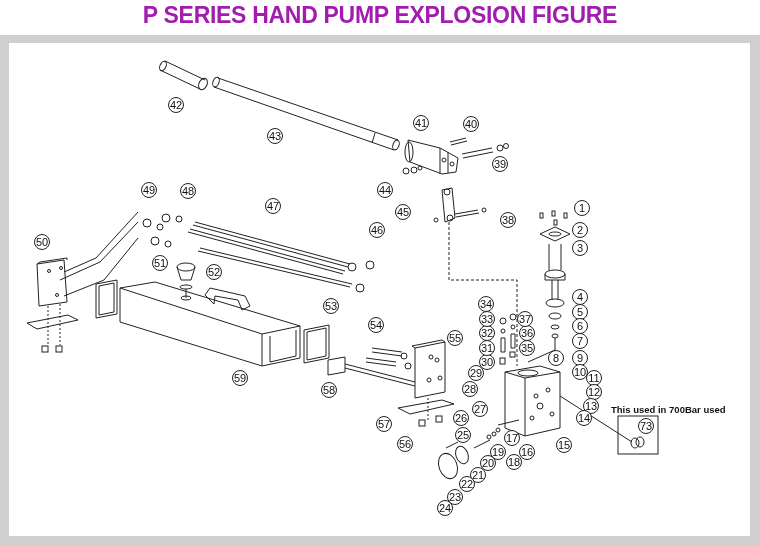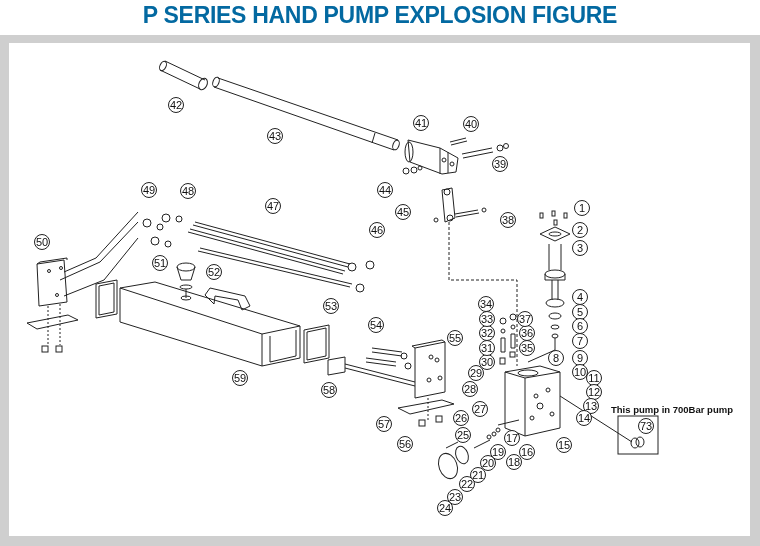--- a/index.html
+++ b/index.html
@@ -1,17 +1,17 @@
 <!DOCTYPE html>
 <html><head>
 <meta charset="utf-8">
 <style>
   html, body { margin:0; padding:0; background:#ffffff; }
   body { width:760px; height:546px; position:relative; overflow:hidden; font-family:"Liberation Sans", sans-serif; }
-  .title { position:absolute; left:0; top:2px; width:760px; text-align:center; font-family:"Liberation Sans", sans-serif; font-weight:bold; font-size:23px; color:#0369a1; letter-spacing:-0.3px; }
+  .title { position:absolute; left:0; top:2px; width:760px; text-align:center; font-family:"Liberation Sans", sans-serif; font-weight:bold; font-size:23px; color:#a21caf; letter-spacing:-0.3px; }
   .frame { position:absolute; left:0; top:35px; width:760px; height:511px; background:#cfcfcf; }
   .canvas { position:absolute; left:9px; top:43px; width:741px; height:493px; background:#ffffff; }
   svg { position:absolute; left:0; top:0; }
   .lbl text { font-family:"Liberation Sans", sans-serif; font-size:11px; fill:#111; }
   .note { position:absolute; font-family:"Liberation Sans", sans-serif; font-weight:bold; font-size:9.5px; color:#111; }
 </style>
 </head>
 <body>
 
 <div class="title">P SERIES HAND PUMP EXPLOSION FIGURE</div>
@@ -423,13 +423,13 @@
         <circle cx="240" cy="378" r="7.5" fill="#fff" stroke="#222" stroke-width="1"></circle>
         <text x="240" y="382" text-anchor="middle">59</text>
       </g>
       <g>
         <circle cx="646" cy="426" r="7.5" fill="#fff" stroke="#222" stroke-width="1"></circle>
         <text x="646" y="430" text-anchor="middle">73</text>
       </g>
     </g>
 </svg>
 
-<div class="note" style="left:611px;top:404px;">This pump in 700Bar pump</div>
+<div class="note" style="left:611px;top:404px;">This used in 700Bar used</div>
 
 </body></html>

